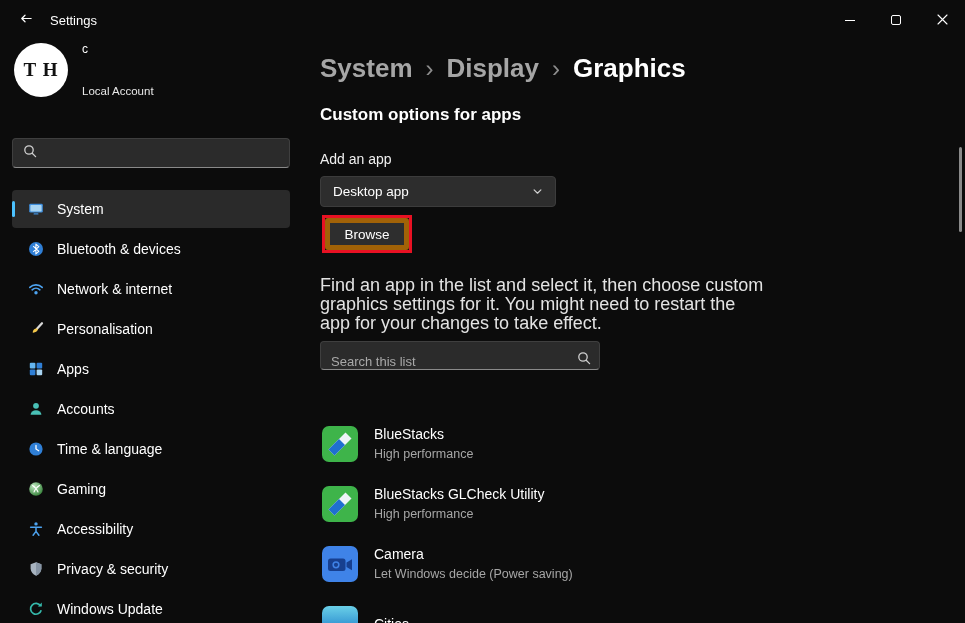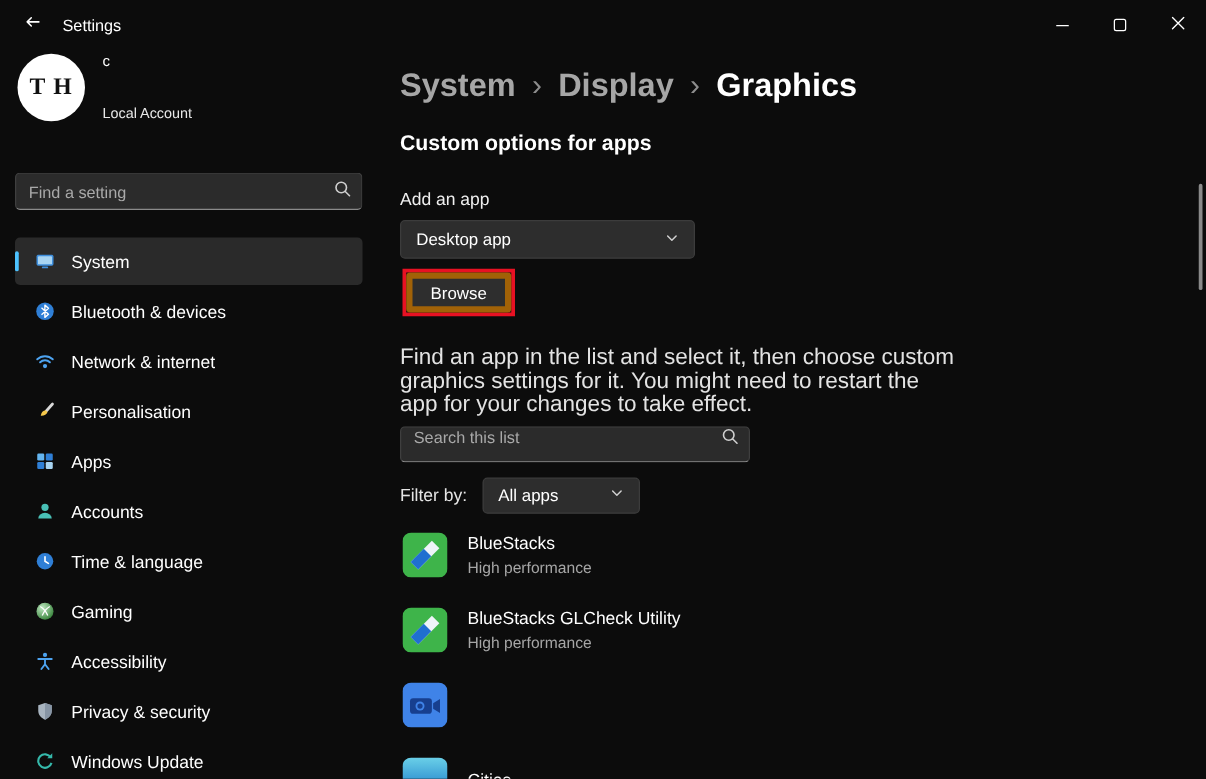--- a/index.html
+++ b/index.html
@@ -50,21 +50,21 @@
   .dropdown { background:#2d2d2d; border:1px solid #3c3c3c; border-radius:4px;
     display:flex; align-items:center; justify-content:space-between; padding:0 12px; cursor:pointer; }
   .dd-apptype { position:absolute; top:136px; left:0; width:236px; height:31px; }
   .dd-value { font-size:13.5px; color:#fff; }
   .annotation { position:absolute; top:175px; left:2px; border:3px solid #e81123; }
   .btn-browse { width:84px; height:32px; background:#2e2e2e; border:5px solid #a16207; border-radius:3px;
     color:#fff; font-size:13.5px; font-family:"Liberation Sans", sans-serif; cursor:pointer; display:block; }
   .desc { position:absolute; top:236px; left:0; width:448px; font-size:18px; line-height:19px; color:#e3e3e3; }
   .list-search { position:absolute; top:301px; left:0; width:280px; height:29px;
     background:#2b2b2b; border:1px solid #3f3f3f; border-bottom-color:#8a8a8a; border-radius:4px;
-    display:flex; align-items:flex-start; padding:0 8px 0 10px; }
+    display:flex; align-items:flex-end; padding:0 8px 0 10px; }
   .list-search input { flex:1; background:transparent; border:none; outline:none; color:#fff; font-size:13px;
     font-family:"Liberation Sans", sans-serif; }
   .list-search input::placeholder { color:#a9a9a9; }
   .filter-row { position:absolute; top:341px; left:0; height:30px; display:flex; align-items:center; }
   .filter-label { font-size:14px; color:#e6e6e6; margin-right:12px; }
   .dd-filter { width:126px; height:29px; }
   .app-list { position:absolute; top:374px; left:2px; right:10px; }
   .app-row { height:60px; display:flex; align-items:center; cursor:pointer; }
   .app-icon { width:36px; height:36px; flex:0 0 36px; }
   .app-texts { margin-left:16px; }
@@ -105,21 +105,20 @@
 <aside class="sidebar">
   <div class="user">
     <div class="avatar">T H</div>
     <div class="user-text">
       <div class="user-name">c</div>
       <div class="user-type">Local Account</div>
     </div>
   </div>
 
   <div class="search-field">
-    <input type="text" placeholder="Find a setting" style="">
     <span>
       <svg width="14" height="14" viewBox="0 0 14 14">
           <circle cx="6" cy="6" r="4.2" fill="none" stroke="#cfcfcf" stroke-width="1.3"></circle>
           <path d="M9.2 9.2 12.6 12.6" stroke="#cfcfcf" stroke-width="1.3" stroke-linecap="round"></path>
         </svg>
     </span>
   </div>
 
   <nav class="nav">
     <div class="nav-item selected">
@@ -266,31 +265,20 @@
   <div class="list-search">
     <input type="text" placeholder="Search this list" style="">
     <span>
       <svg width="14" height="14" viewBox="0 0 14 14">
           <circle cx="6" cy="6" r="4.2" fill="none" stroke="#cfcfcf" stroke-width="1.3"></circle>
           <path d="M9.2 9.2 12.6 12.6" stroke="#cfcfcf" stroke-width="1.3" stroke-linecap="round"></path>
         </svg>
     </span>
   </div>
 
-  <div class="filter-row">
-    <span class="filter-label">Filter by:</span>
-    <div class="dropdown dd-filter">
-      <span class="dd-value">All apps</span>
-      <span>
-        <svg width="11" height="11" viewBox="0 0 12 12">
-            <path d="M2.3 4.2 6 7.9 9.7 4.2" fill="none" stroke="#d0d0d0" stroke-width="1.3" stroke-linecap="round" stroke-linejoin="round"></path>
-          </svg>
-      </span>
-    </div>
-  </div>
 
   <div class="app-list">
     <div class="app-row">
       <span class="app-icon">
         <svg width="36" height="36" viewBox="0 0 36 36">
             <rect width="36" height="36" rx="7" fill="#3eb44a"></rect>
             <path d="M6.5 23.5 23.5 6.5l6 6L12.5 29.5z" fill="#eef4f8"></path>
             <path d="M6.5 23.5 17 13l6 6L12.5 29.5z" fill="#1f6fd0"></path>
           </svg>
       </span>
@@ -315,20 +303,24 @@
     <div class="app-row">
       <span class="app-icon">
         <svg width="36" height="36" viewBox="0 0 36 36">
             <rect width="36" height="36" rx="7" fill="#3f83e8"></rect>
             <rect x="6" y="12.5" width="17.5" height="12.5" rx="2.5" fill="#173f8f"></rect>
             <path d="M24.5 16.5 30 13.2v11.1l-5.5-3.3z" fill="#173f8f"></path>
             <circle cx="14" cy="18.8" r="3.6" fill="#3f83e8"></circle>
             <circle cx="14" cy="18.8" r="2.1" fill="#173f8f"></circle>
           </svg>
       </span>
+      <div class="app-texts">
+        <div class="app-name">Camera</div>
+        <div class="app-setting">Let Windows decide (Power saving)</div>
+      </div>
     </div>
     <div class="app-row">
       <span class="app-icon">
         <svg width="36" height="36" viewBox="0 0 36 36">
             <defs>
               <linearGradient id="cg1" x1="0" y1="0" x2="0" y2="1">
                 <stop offset="0%" stop-color="#6ad0e8"></stop>
                 <stop offset="60%" stop-color="#2e8fd0"></stop>
                 <stop offset="100%" stop-color="#2a6fae"></stop>
               </linearGradient>

